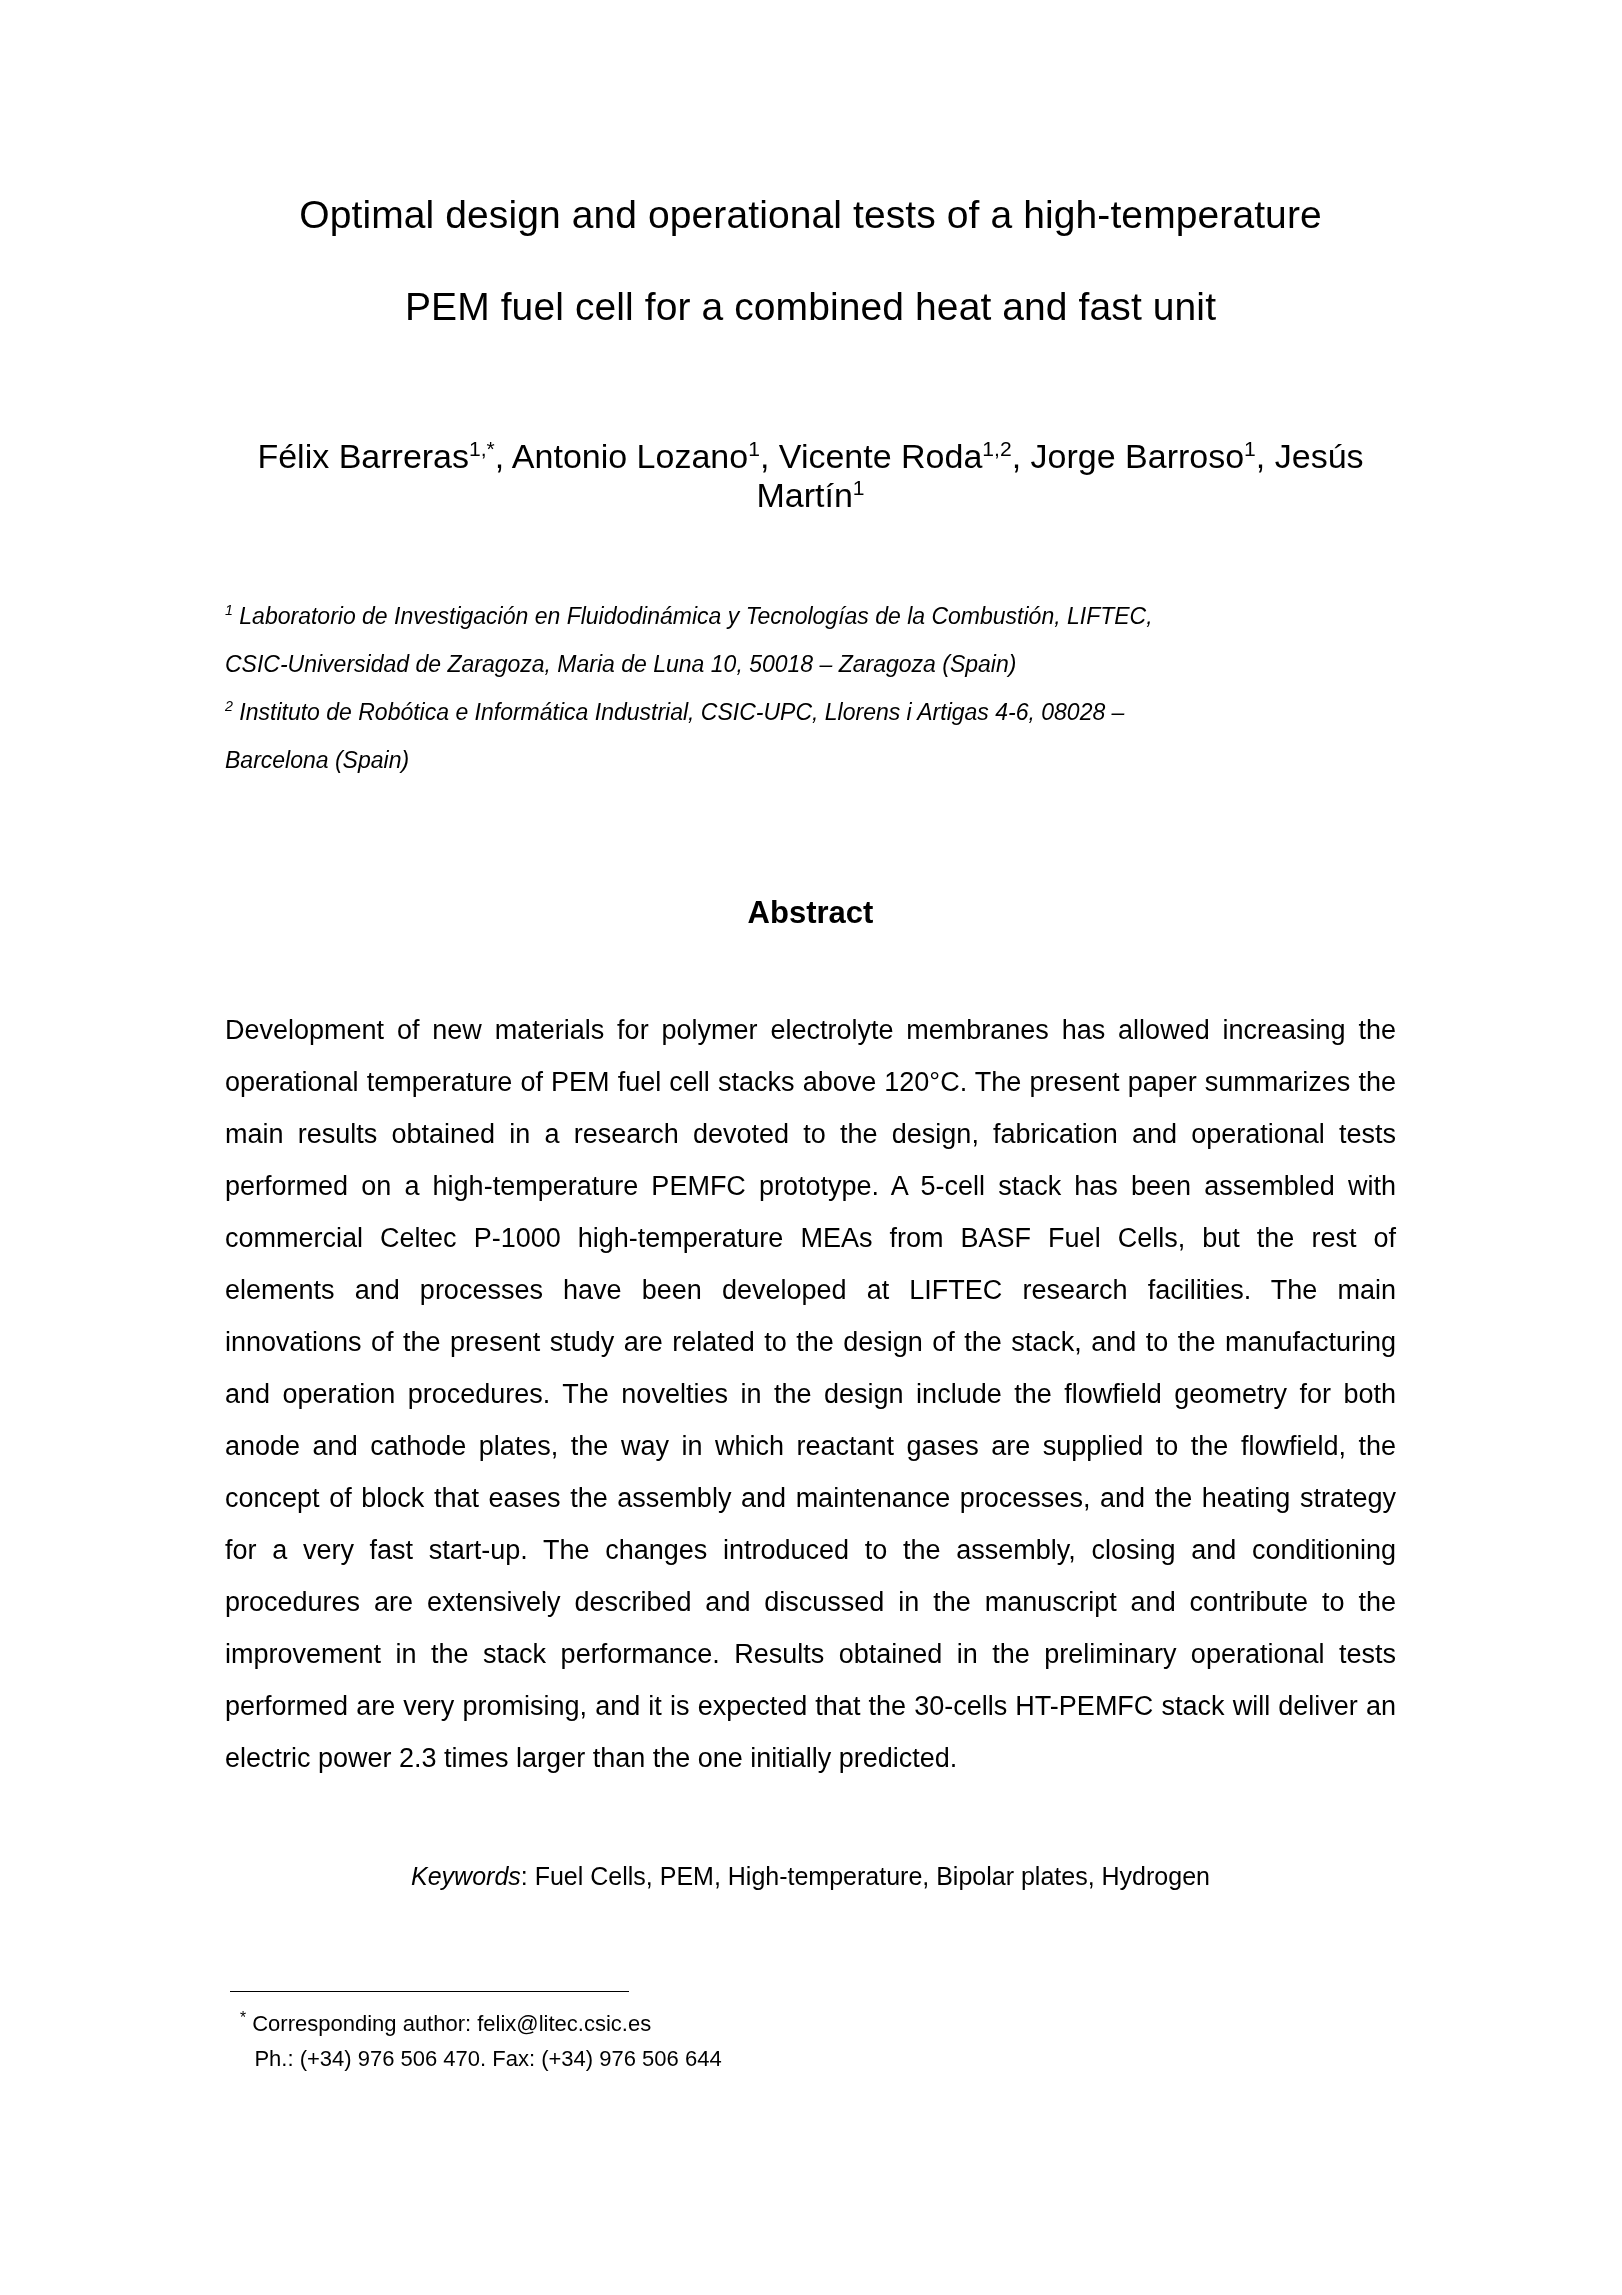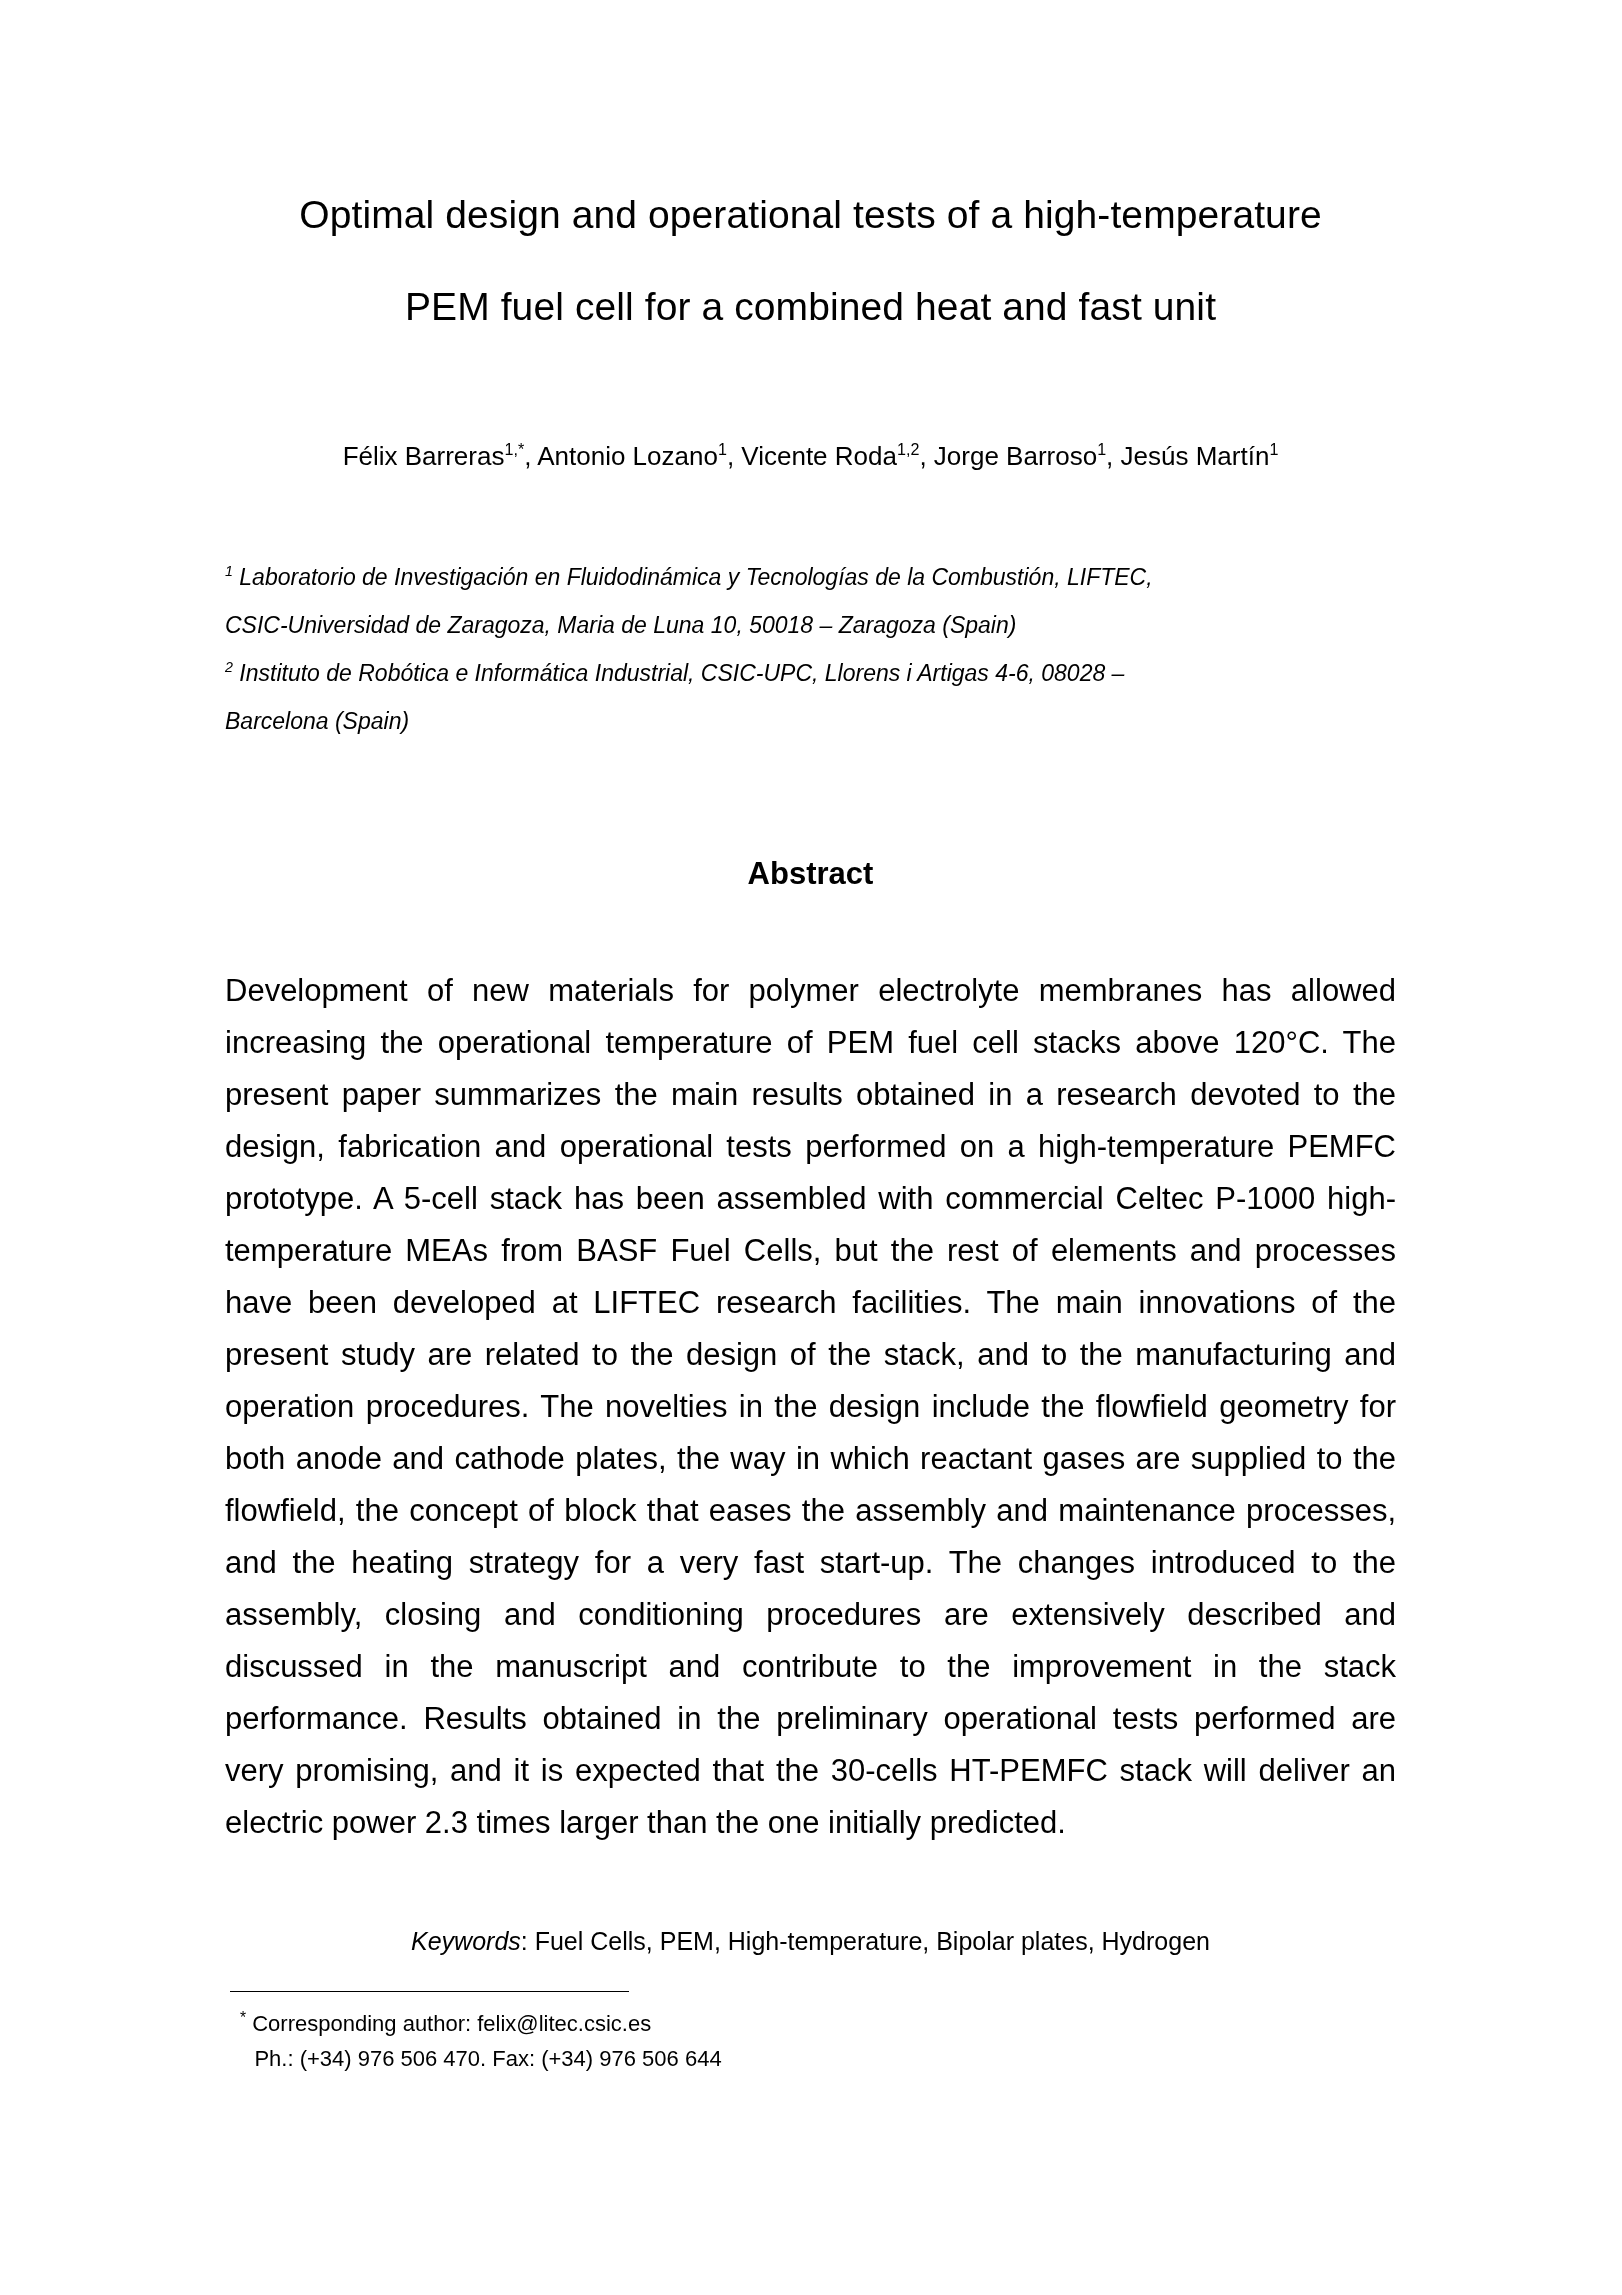--- a/index.html
+++ b/index.html
@@ -38,21 +38,21 @@
     line-height: 92px;
     font-weight: normal;
     letter-spacing: 0.1px;
   }
   .title-line { display: block; }
 
   
   .authors {
     margin-top: 84px;
     text-align: center;
-    font-size: 26px;
+    font-size: 34px;
     line-height: 39px;
   }
   sup {
     font-size: 0.62em;
     vertical-align: super;
     line-height: 0;
   }
 
   
   .affiliations {
@@ -65,21 +65,21 @@
 
   
   .abstract-heading {
     margin-top: 111px;
     font-size: 31px;
     font-weight: bold;
     text-align: center;
   }
   .abstract-body {
     margin-top: 73px;
-    font-size: 31px;
+    font-size: 27px;
     line-height: 52px;
     text-align: justify;
     text-justify: inter-word;
   }
   .abstract-body p { margin: 0; }
 
   
   .keywords {
     margin-top: 73px;
     font-size: 25px;

